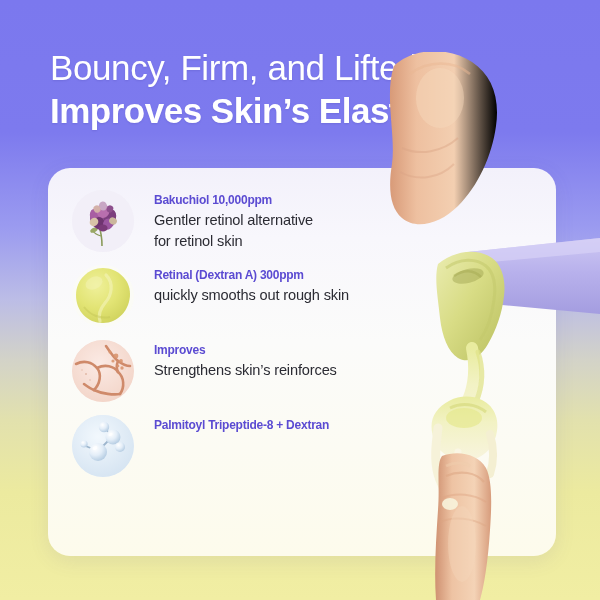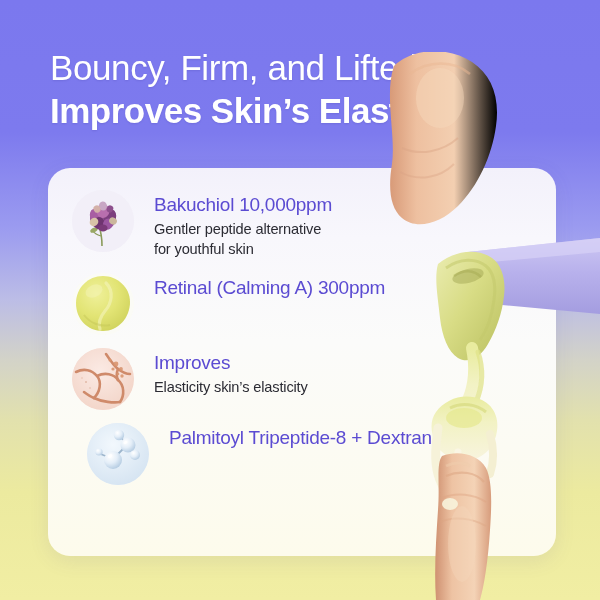--- a/index.html
+++ b/index.html
@@ -56,37 +56,37 @@
     z-index:3;
     padding:22px 0 0 0;
   }
 
   .row {
     display:flex;
     align-items:flex-start;
     padding:0 22px 0 24px;
     margin-bottom:13px;
   }
-  .row:last-child { margin-bottom:0;margin-left:15px; }
+  .row:last-child { margin-bottom:0; }
 
   .icon-wrap {
     width:62px; height:62px;
     border-radius:50%;
     flex:0 0 62px;
     margin-right:20px;
     overflow:hidden;
     position:relative;
     display:flex; align-items:center; justify-content:center;
   }
   .icon-wrap svg { display:block; width:100%; height:100%; }
 
   .txt { padding-top:3px; min-width:0; }
   .ing-name {
-    font-size:19px;
-    font-weight:400;
+    font-size:12px;
+    font-weight:700;
     color:#5b4bd2;
     letter-spacing:-.25px;
     line-height:1.25;
     white-space:nowrap;
   }
   .ing-desc {
     font-size:14.6px;
     font-weight:400;
     color:#2b2b33;
     line-height:1.42;
@@ -124,22 +124,22 @@
           <ellipse cx="31" cy="16" rx="4" ry="4.6" fill="#c8a6c4" transform="rotate(-6 31 16)"></ellipse>
           <ellipse cx="25" cy="19" rx="3.4" ry="3.8" fill="#d3b0a8" transform="rotate(-30 25 19)"></ellipse>
           <ellipse cx="38" cy="19" rx="3.2" ry="3.6" fill="#8d4f8c" transform="rotate(25 38 19)"></ellipse>
           <ellipse cx="31" cy="38" rx="4.6" ry="3.6" fill="#7a3a78"></ellipse>
         </g>
       </svg>
     </div>
     <div class="txt">
       <div class="ing-name">Bakuchiol 10,000ppm</div>
       <div class="ing-desc">
-        <span>Gentler peptide alternative</span>
-        <span>for youthful skin</span>
+        <span>Gentler retinol alternative</span>
+        <span>for retinol skin</span>
       </div>
     </div>
   </div>
 
   <div class="row">
     <div class="icon-wrap" style="background:#fbfbf6;">
       <svg viewBox="0 0 62 62" aria-hidden="true">
         <defs>
           <radialGradient id="dollop" cx="38%" cy="32%" r="75%">
             <stop offset="0%" stop-color="#eff09a"></stop>
@@ -147,22 +147,23 @@
             <stop offset="100%" stop-color="#cfd25c"></stop>
           </radialGradient>
         </defs>
         <path d="M31 3 C45 3 58 14 58 29 C58 45 46 58 31 58 C15 58 4 46 4 30 C4 15 16 3 31 3 Z" fill="url(#dollop)"></path>
         <path d="M34 10 C42 18 40 30 33 38 C28 44 26 50 28 56" stroke="#f2f3b5" stroke-width="3.2" fill="none" opacity=".65" stroke-linecap="round"></path>
         <ellipse cx="22" cy="18" rx="9" ry="6" fill="#f3f4b6" opacity=".5" transform="rotate(-25 22 18)"></ellipse>
         <path d="M12 42 C18 50 28 54 38 52" stroke="#c3c656" stroke-width="2" fill="none" opacity=".45"></path>
       </svg>
     </div>
     <div class="txt">
-      <div class="ing-name">Retinal (Calming A) 300ppm</div>
+      <div class="ing-name">Retinal (Dextran A) 300ppm</div>
       <div class="ing-desc">
+        <span>quickly smooths out rough skin</span>
       </div>
     </div>
   </div>
 
   <div class="row">
     <div class="icon-wrap" style="background:#f7e2da;">
       <svg viewBox="0 0 62 62" aria-hidden="true">
         <defs>
           <radialGradient id="cellbg" cx="45%" cy="38%" r="70%">
             <stop offset="0%" stop-color="#fbeae4"></stop>
@@ -191,21 +192,21 @@
         <g fill="#c98a6c" opacity=".45">
           <circle cx="14" cy="34" r="1"></circle>
           <circle cx="18" cy="40" r=".8"></circle>
           <circle cx="10" cy="30" r=".7"></circle>
         </g>
       </svg>
     </div>
     <div class="txt">
       <div class="ing-name">Improves</div>
       <div class="ing-desc">
-        <span>Elasticity skin’s elasticity</span>
+        <span>Strengthens skin’s reinforces</span>
       </div>
     </div>
   </div>
 
   <div class="row">
     <div class="icon-wrap" style="background:#e3edf7;">
       <svg viewBox="0 0 62 62" aria-hidden="true">
         <defs>
           <radialGradient id="molbg" cx="42%" cy="35%" r="72%">
             <stop offset="0%" stop-color="#f2f8fd"></stop>

